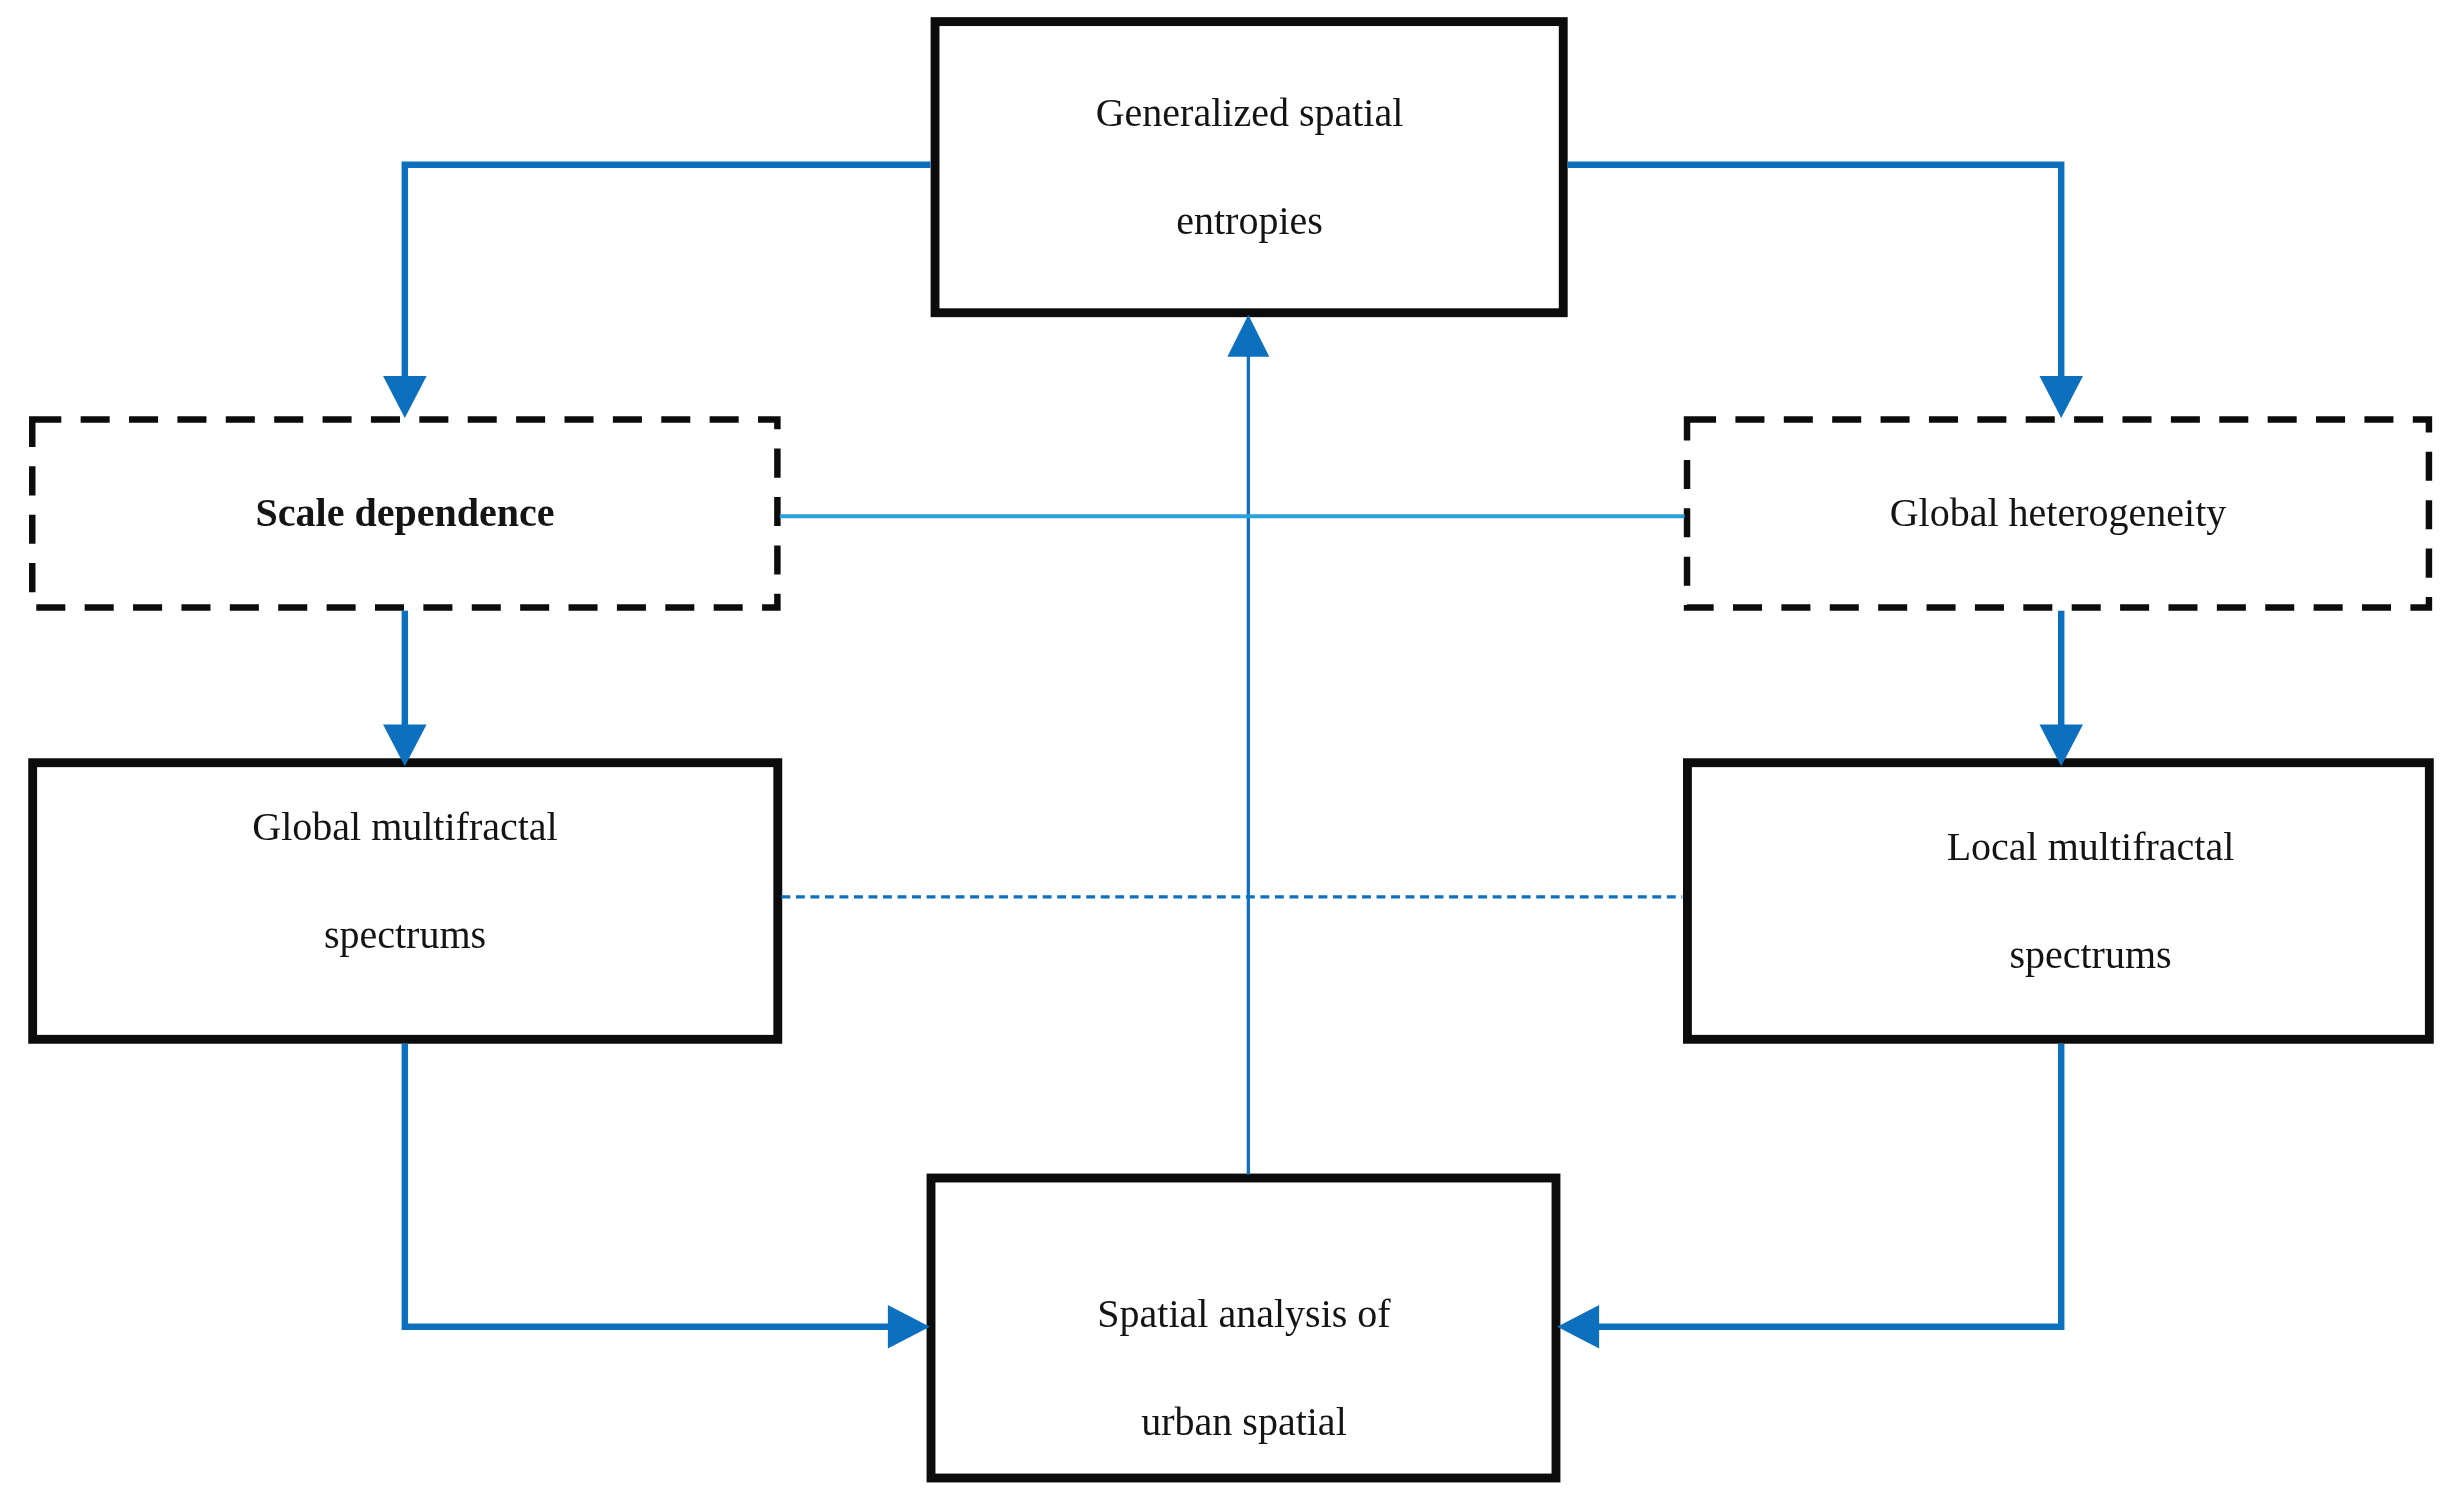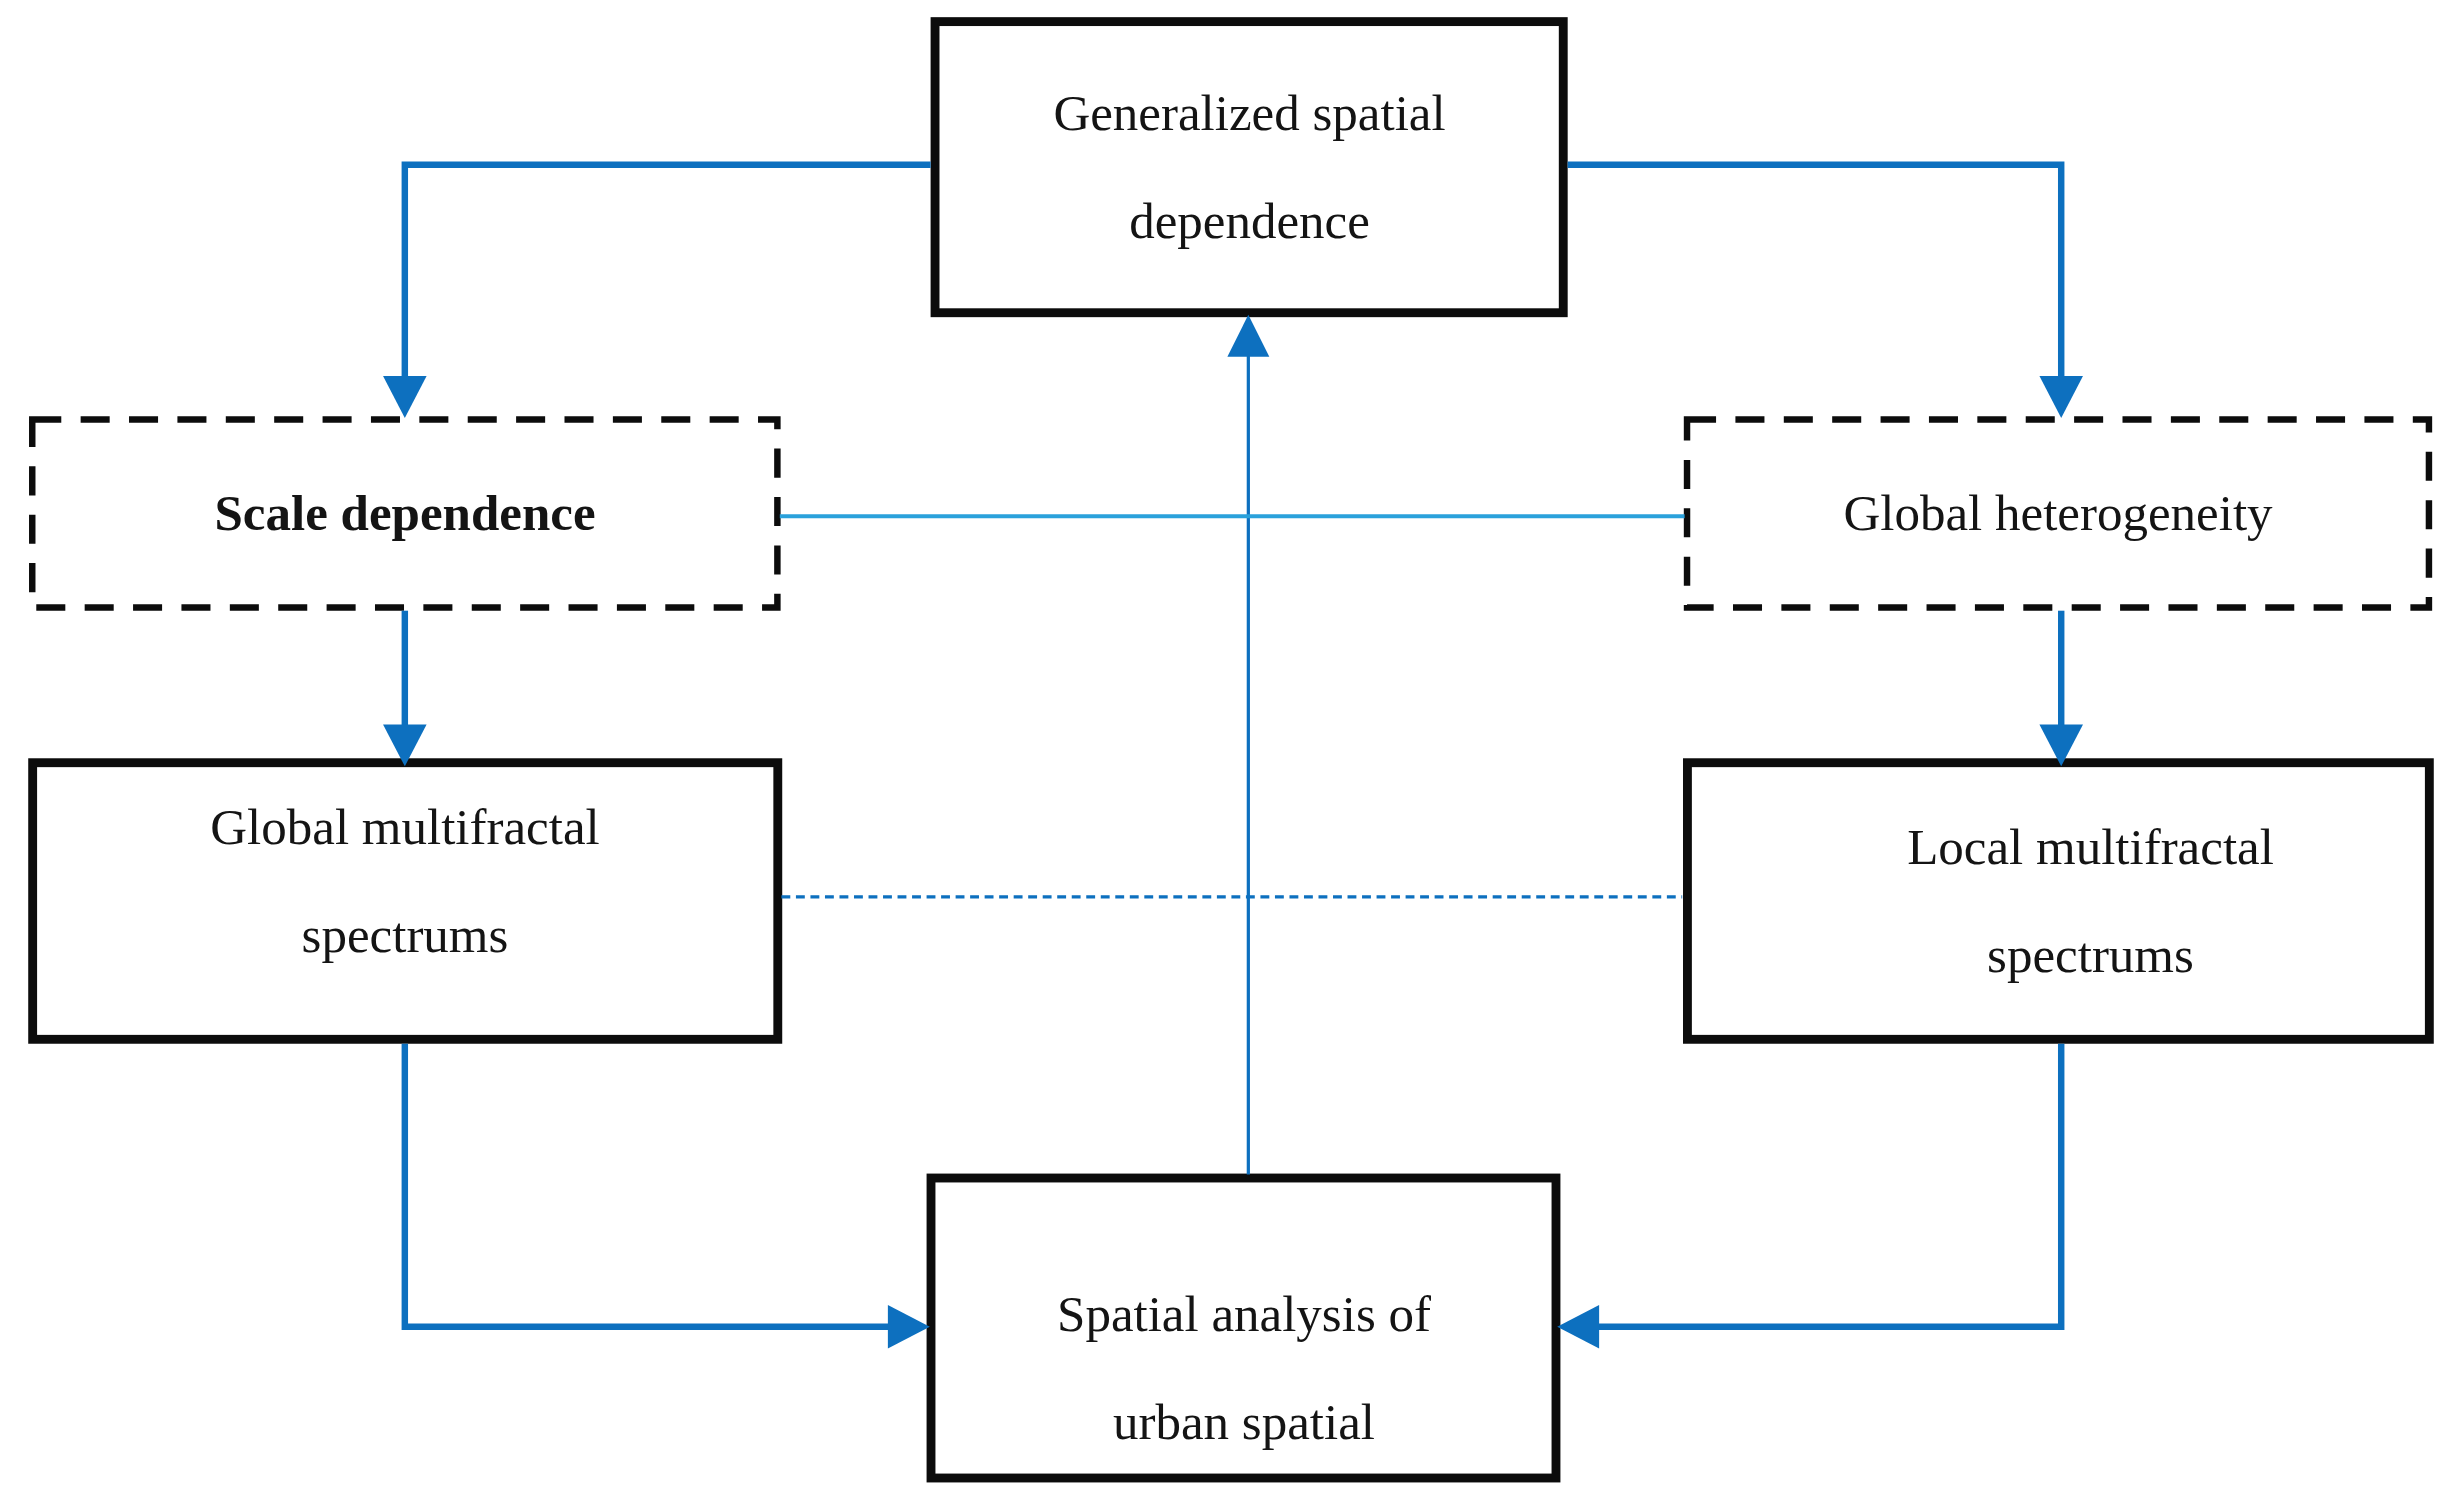--- a/index.html
+++ b/index.html
@@ -9,21 +9,21 @@
     background:#ffffff;
     font-family:"Liberation Serif","DejaVu Serif",serif;
     overflow:hidden;
   }
   #wires{position:absolute;left:0;top:0;width:2462px;height:1498px;pointer-events:none;}
   .box-label{
     position:absolute;
     display:flex;flex-direction:column;align-items:center;justify-content:center;
     text-align:center;
     color:#141414;
-    font-size:51px;
+    font-size:40px;
     line-height:108px;
     letter-spacing:0px;
     z-index:2;
   }
   .conn{fill:none;stroke-linejoin:miter;}
   .thick{stroke-width:8;}
   .thin{stroke-width:4;}
   .thin-light{stroke-width:5;}
   .dashed-wire{stroke-width:4;stroke-dasharray:11 7;}
   .solid-rect{fill:#ffffff;stroke:#0c0c0c;stroke-width:11;}
@@ -78,21 +78,21 @@
       <polygon points="1522,442 1574,442 1548,390" fill="#0d70bf"></polygon>
     </g>
 
     <line class="conn thin-light" x1="967" y1="640" x2="2089" y2="640" stroke="#2aa1db"></line>
 
     <line class="conn dashed-wire" x1="969" y1="1112" x2="2086" y2="1112" stroke="#0d70bf"></line>
   </svg>
 
   <div class="box-label" style="left:931px;top:17px;width:637px;height:300px;">
     <div>Generalized spatial</div>
-    <div>dependence</div>
+    <div>entropies</div>
   </div>
 
   <div class="box-label" style="left:29px;top:416px;width:752px;height:194px;font-weight:bold;">
     <div>Scale dependence</div>
   </div>
 
   <div class="box-label" style="left:1684px;top:416px;width:748px;height:194px;">
     <div>Global heterogeneity</div>
   </div>
 

